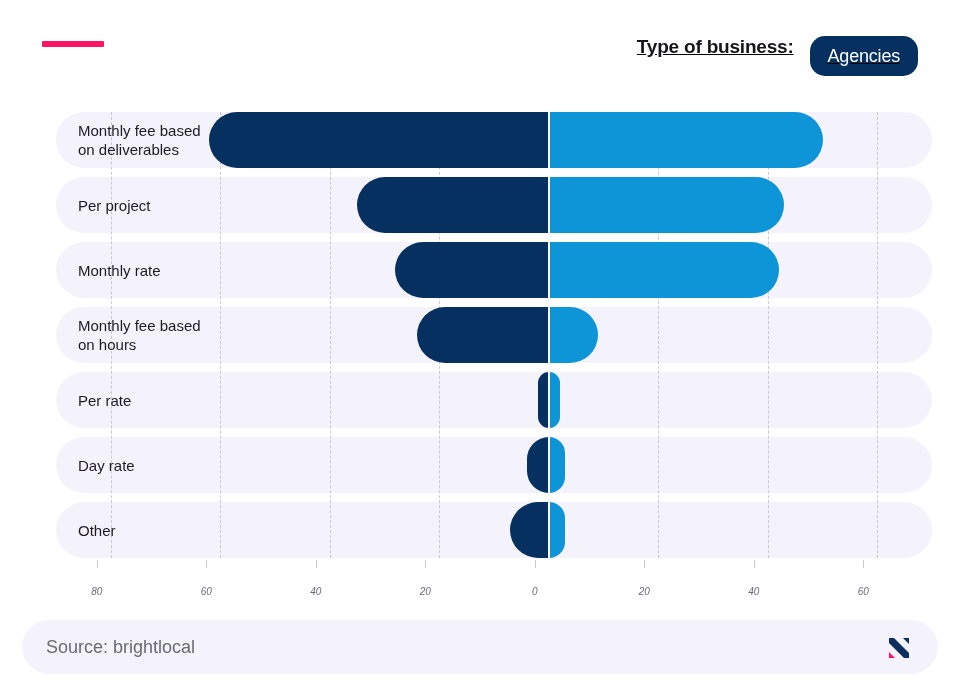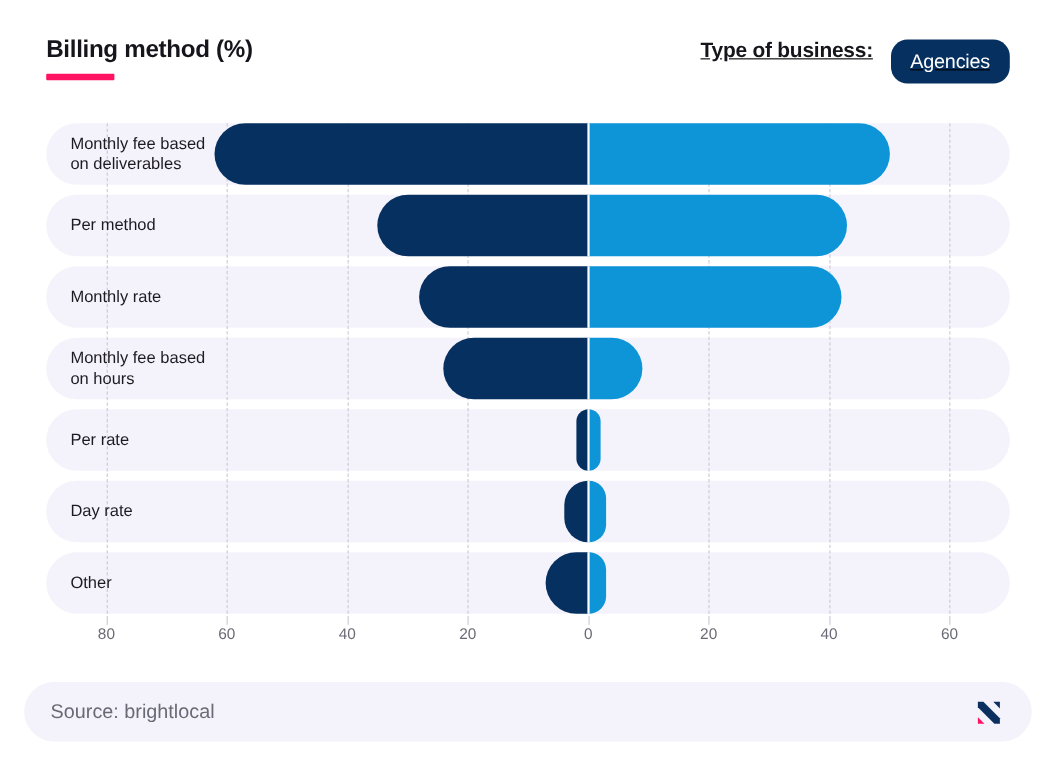--- a/index.html
+++ b/index.html
@@ -78,21 +78,21 @@
     color: #ffffff;
     letter-spacing: -0.2px;
     white-space: nowrap;
   }
   .legend-pill.agencies  { background: #06305f; }
   .legend-pill.freelance { background: #0e95d8; }
 
   
   .plot {
     position: absolute;
-    left: 42px;
+    left: 56px;
     top: 112px;
     width: 876px;
     height: 448px;
   }
 
   .row {
     position: absolute;
     left: 0;
     width: 876px;
     height: 56px;
@@ -174,25 +174,26 @@
   }
   .tick {
     position: absolute;
     top: 0;
     width: 0;
     height: 8px;
     border-left: 1px solid #c9c8d4;
   }
   .tick-label {
     position: absolute;
-    top: 8px;
-    font-size: 14px;
+    top: 26px;
+    font-size: 10px;
     color: #6a6a76;
     transform: translateX(-50%);
     white-space: nowrap;
+    font-style: italic;
   }
 
   
   .footer {
     position: absolute;
     left: 22px;
     top: 620px;
     width: 916px;
     height: 54px;
     border-radius: 27px;
@@ -216,38 +217,37 @@
     height: 30px;
   }
 </style>
 </head>
 <body>
 
 <div class="page">
 
   <div class="header">
     <div class="title-block">
-      <div class="chart-title">Billing method (%)</div>
       <div class="title-underline"></div>
     </div>
 
     <div class="legend">
       <span class="legend-label">Type of business:</span>
       <span class="legend-pill agencies">Agencies</span>
     </div>
   </div>
 
   <div class="plot">
     <div id="rows">
         <div class="row" style="top: 0px;">
           <div class="row-label">Monthly fee based
 on deliverables</div>
         </div>
         <div class="row" style="top: 65px;">
-          <div class="row-label">Per method</div>
+          <div class="row-label">Per project</div>
         </div>
         <div class="row" style="top: 130px;">
           <div class="row-label">Monthly rate</div>
         </div>
         <div class="row" style="top: 195px;">
           <div class="row-label">Monthly fee based
 on hours</div>
         </div>
         <div class="row" style="top: 260px;">
           <div class="row-label">Per rate</div>

